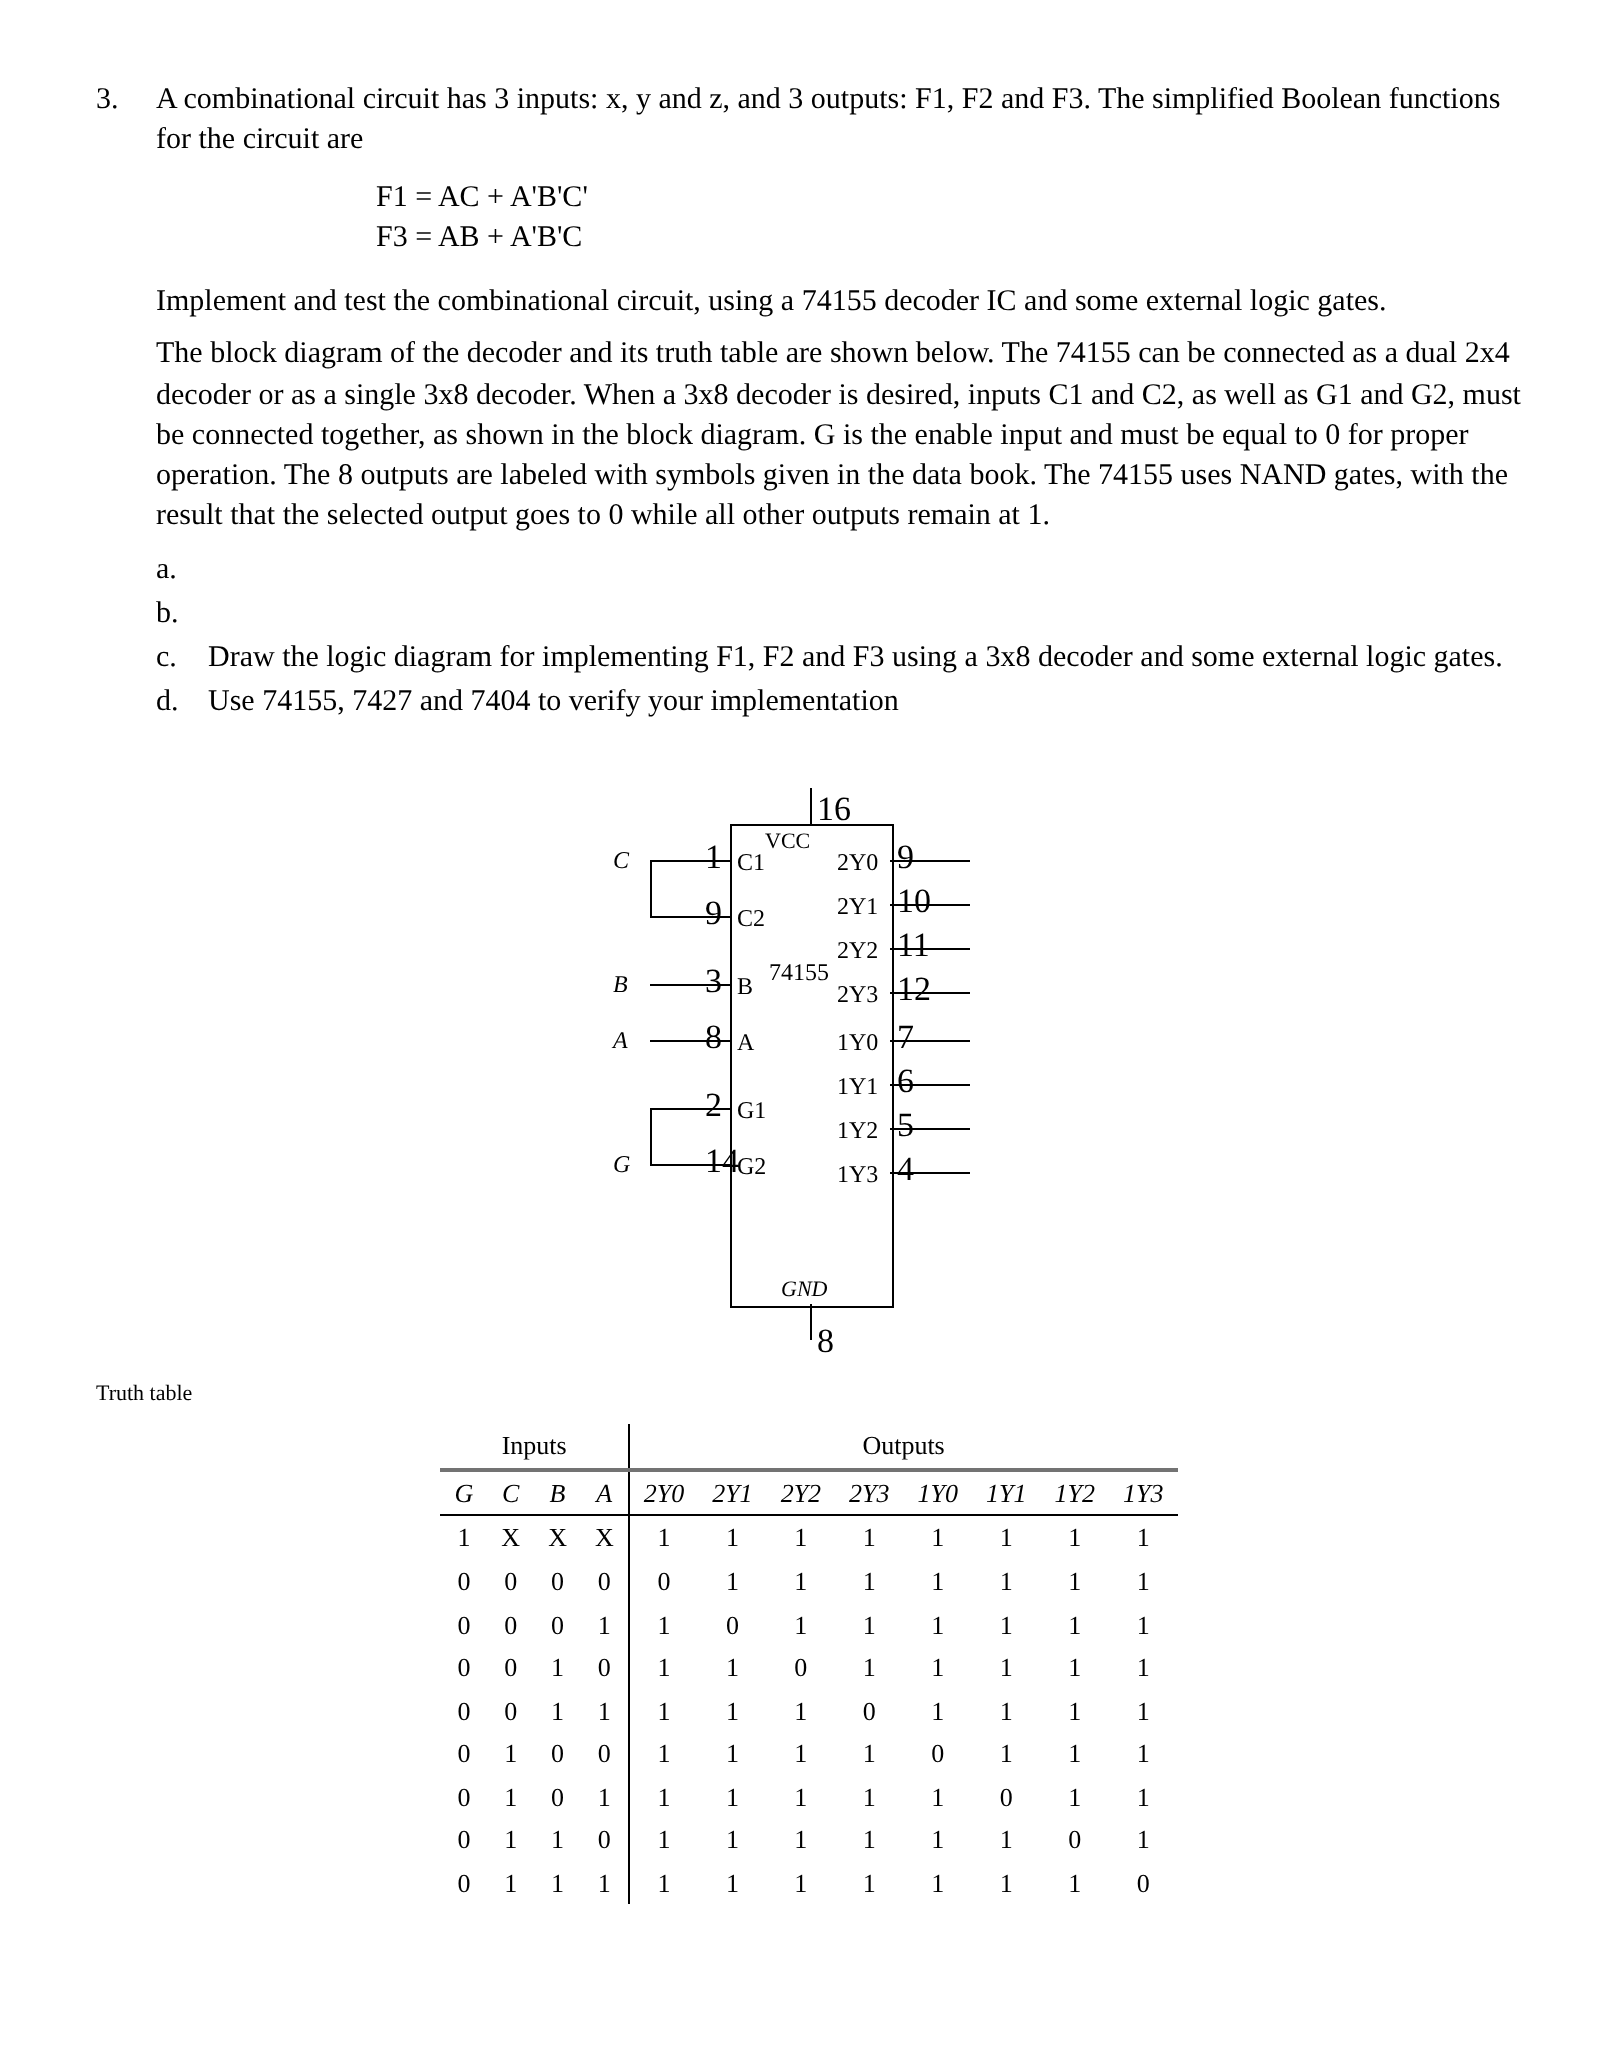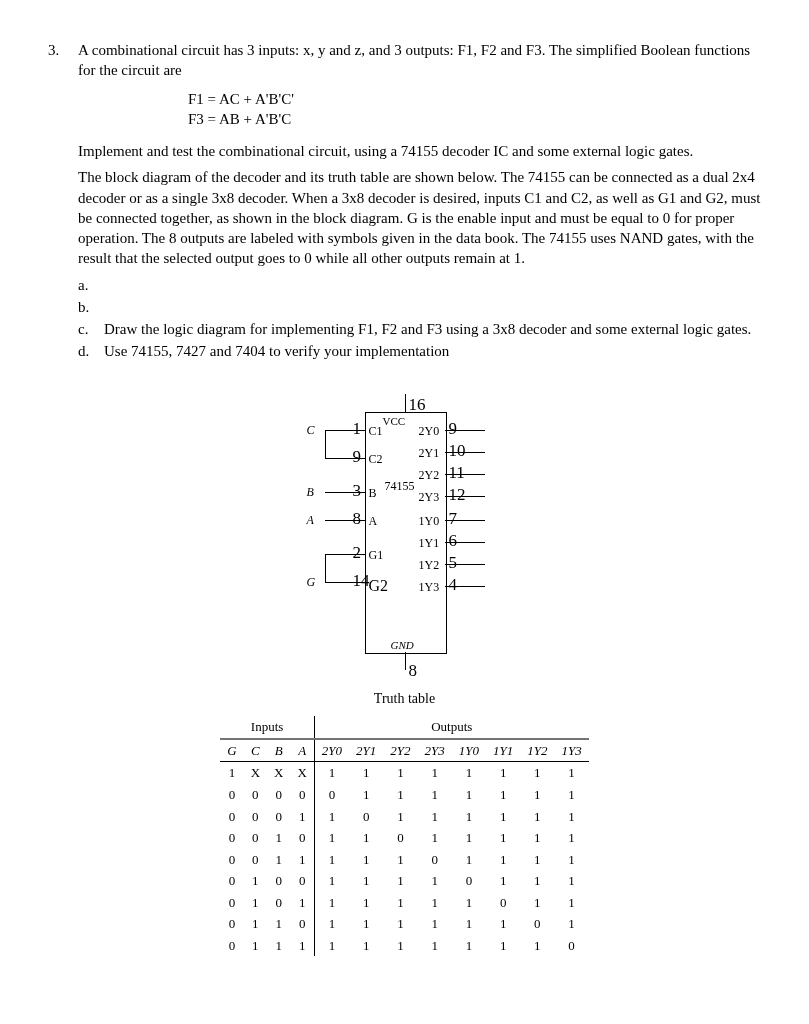--- a/index.html
+++ b/index.html
@@ -16,21 +16,21 @@
 .pin{position:absolute;width:40px;border-top:1px solid #000}
 .plab{position:absolute;font-size:12px}
 .pnum{position:absolute;font-size:17px}
 .vline{position:absolute;border-left:1px solid #000}
 table.tt{border-collapse:collapse;margin:8px auto 4px;font-size:13px}
 table.tt th,table.tt td{padding:2px 7px;text-align:center}
 table.tt .hdr th{font-weight:normal;font-style:italic;border-bottom:1px solid #000}
 table.tt .grp th{font-weight:normal;border-bottom:2px solid #737373}
 .vdiv{border-right:1px solid #000}
 .cap{text-align:center;font-size:13px;margin-top:4px}
-.ttitle{text-align:center;font-size:14px;margin-top:8px}
+.ttitle{text-align:left;font-size:11px;margin-top:8px}
 </style>
 </head>
 <body>
 
 <div class="q">
   <div class="qn">3.</div>
   <div>A combinational circuit has 3 inputs: x, y and z, and 3 outputs: F1, F2 and F3. The simplified Boolean functions for the circuit are</div>
 </div>
 
 <div class="eq">
@@ -87,21 +87,21 @@
     <div class="plab" style="left:-18px;top:110px;font-style:italic">A</div>
     <div class="pnum" style="left:28px;top:106px">8</div>
     <div class="plab" style="left:44px;top:111px;font-size:12px">A</div>
         <div class="pin" style="left:0;top:152px"></div>
     <div class="plab" style="left:-18px;top:144px;font-style:italic"></div>
     <div class="pnum" style="left:28px;top:140px">2</div>
     <div class="plab" style="left:44px;top:145px;font-size:12px">G1</div>
         <div class="pin" style="left:0;top:180px"></div>
     <div class="plab" style="left:-18px;top:172px;font-style:italic">G</div>
     <div class="pnum" style="left:28px;top:168px">14</div>
-    <div class="plab" style="left:44px;top:173px;font-size:16px">G2</div>
+    <div class="plab" style="left:44px;top:173px;font-size:12px">G2</div>
         <div class="vline" style="left:0;top:28px;height:28px"></div>
   <div class="vline" style="left:0;top:152px;height:28px"></div>
       </div>
     <div id="chip-right">
         <div class="pin" style="left:120px;top:28px"></div>
     <div class="plab" style="left:94px;top:21px;font-size:12px">2Y0</div>
     <div class="pnum" style="left:124px;top:16px">9</div>
         <div class="pin" style="left:120px;top:50px"></div>
     <div class="plab" style="left:94px;top:43px;font-size:12px">2Y1</div>
     <div class="pnum" style="left:124px;top:38px">10</div>

